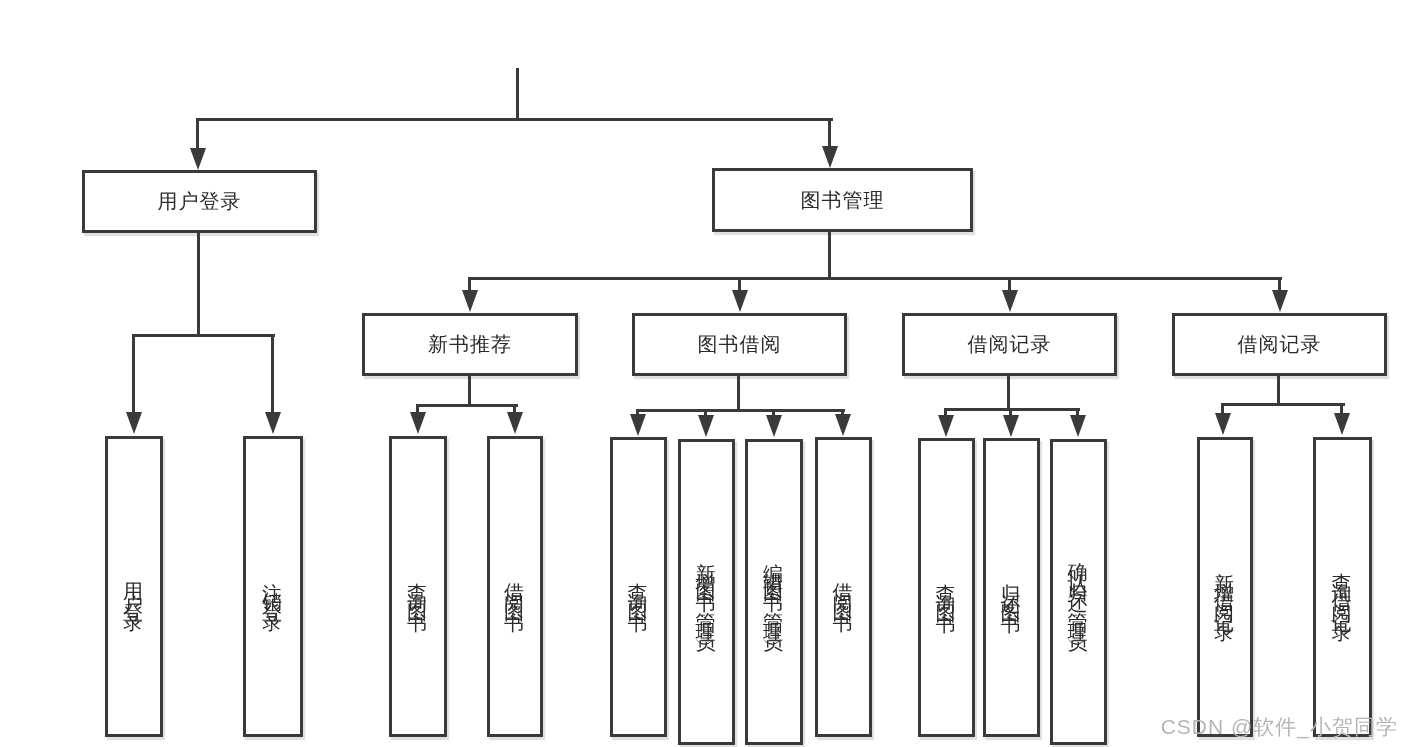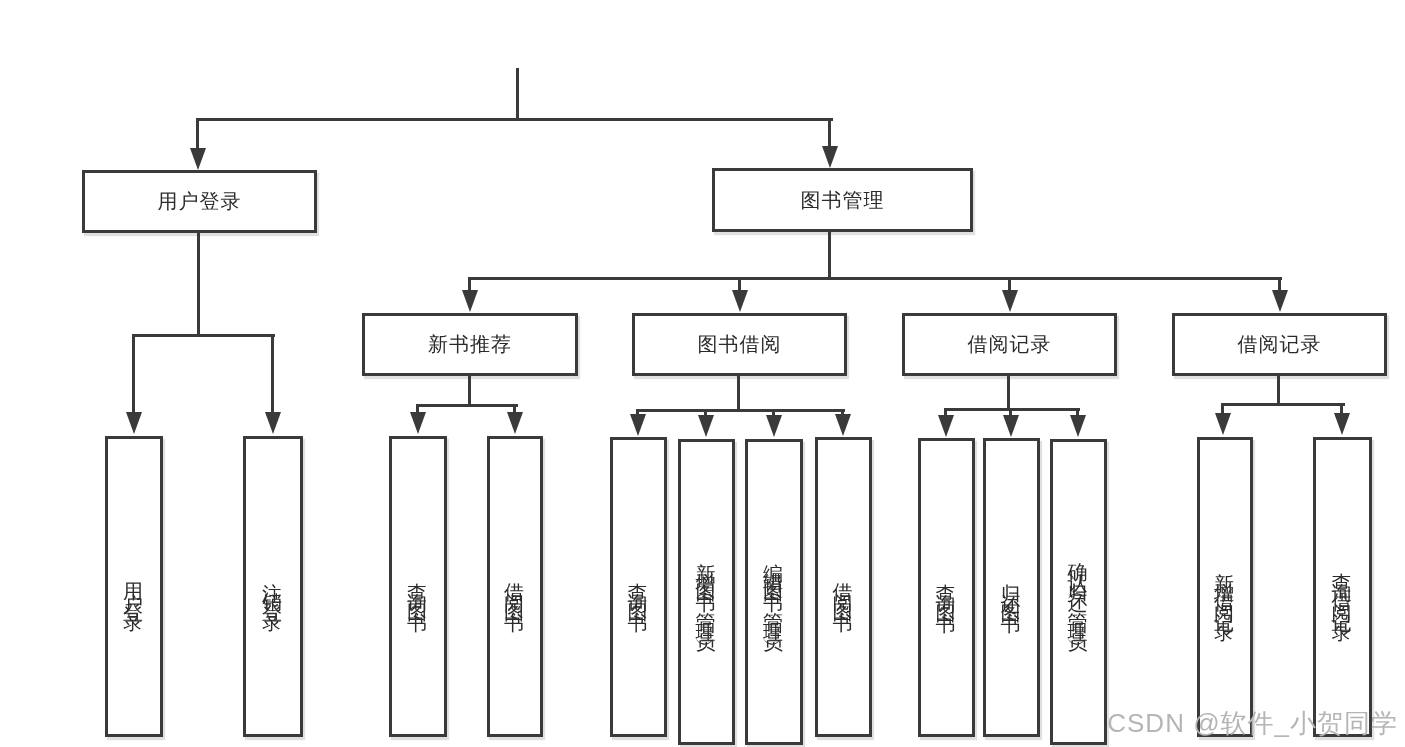--- a/index.html
+++ b/index.html
@@ -27,21 +27,21 @@
     font-size:20px; letter-spacing:10px; white-space:nowrap;
   }
   .ln { position:absolute; background:#3a3a3a; }
   .ar {
     position:absolute; width:0; height:0;
     border-left:8px solid transparent; border-right:8px solid transparent;
     border-top:22px solid #3a3a3a;
   }
   .watermark {
     position:absolute; right:7px; bottom:6px;
-    font-size:26px; color:#b5b5b5; letter-spacing:1px;
+    font-size:21px; color:#b5b5b5; letter-spacing:1px;
     pointer-events:none;
   }
 </style>
 </head>
 <body>
 
 <div id="stage">
 
 
   <div class="hnode" style="left:82px;top:170px;width:235px;height:63px">用户登录</div>

